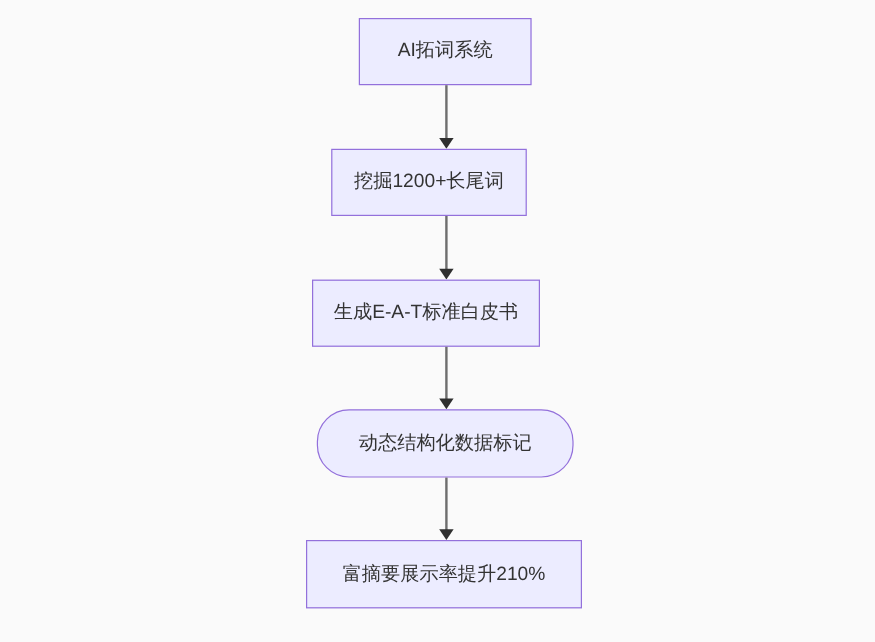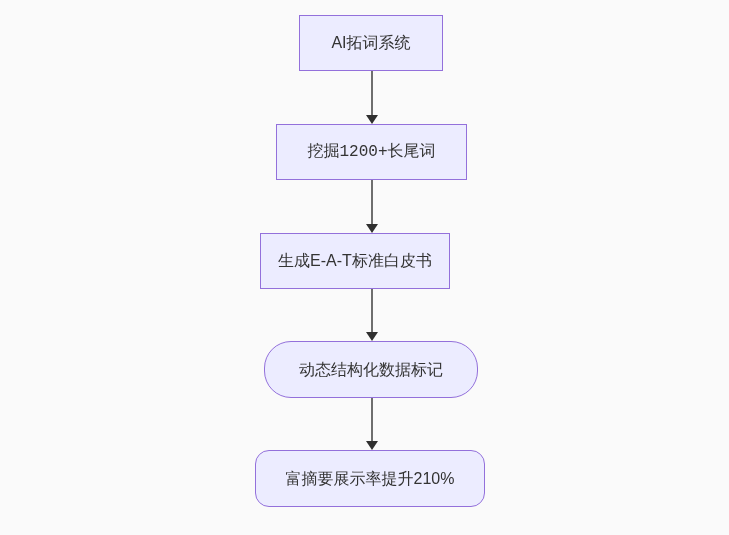--- a/index.html
+++ b/index.html
@@ -30,24 +30,24 @@
     border:1px solid var(--node-border);
     color:var(--text-color);
     display:flex;
     align-items:center;
     justify-content:center;
     font-size:16px;
     line-height:1;
     white-space:nowrap;
   }
   #n1{left:299px;top:15px;width:144px;height:56px;}
-  #n2{left:276px;top:124px;width:191px;height:56px;font-family:Liberation Mono, monospace;}
+  #n2{left:276px;top:124px;width:163px;height:56px;}
   #n3{left:260px;top:233px;width:190px;height:56px;}
   #n4{left:264px;top:341px;width:214px;height:57px;border-radius:27px;}
-  #n5{left:255px;top:450px;width:230px;height:57px;border-radius:14px;}
+  #n5{left:255px;top:450px;width:230px;height:57px;}
 
   .edge{
     position:absolute;
     left:365px;
     width:13px;
   }
   #e1{top:71px;height:53px;}
   #e2{top:180px;height:53px;}
   #e3{top:289px;height:52px;}
   #e4{top:398px;height:52px;}

